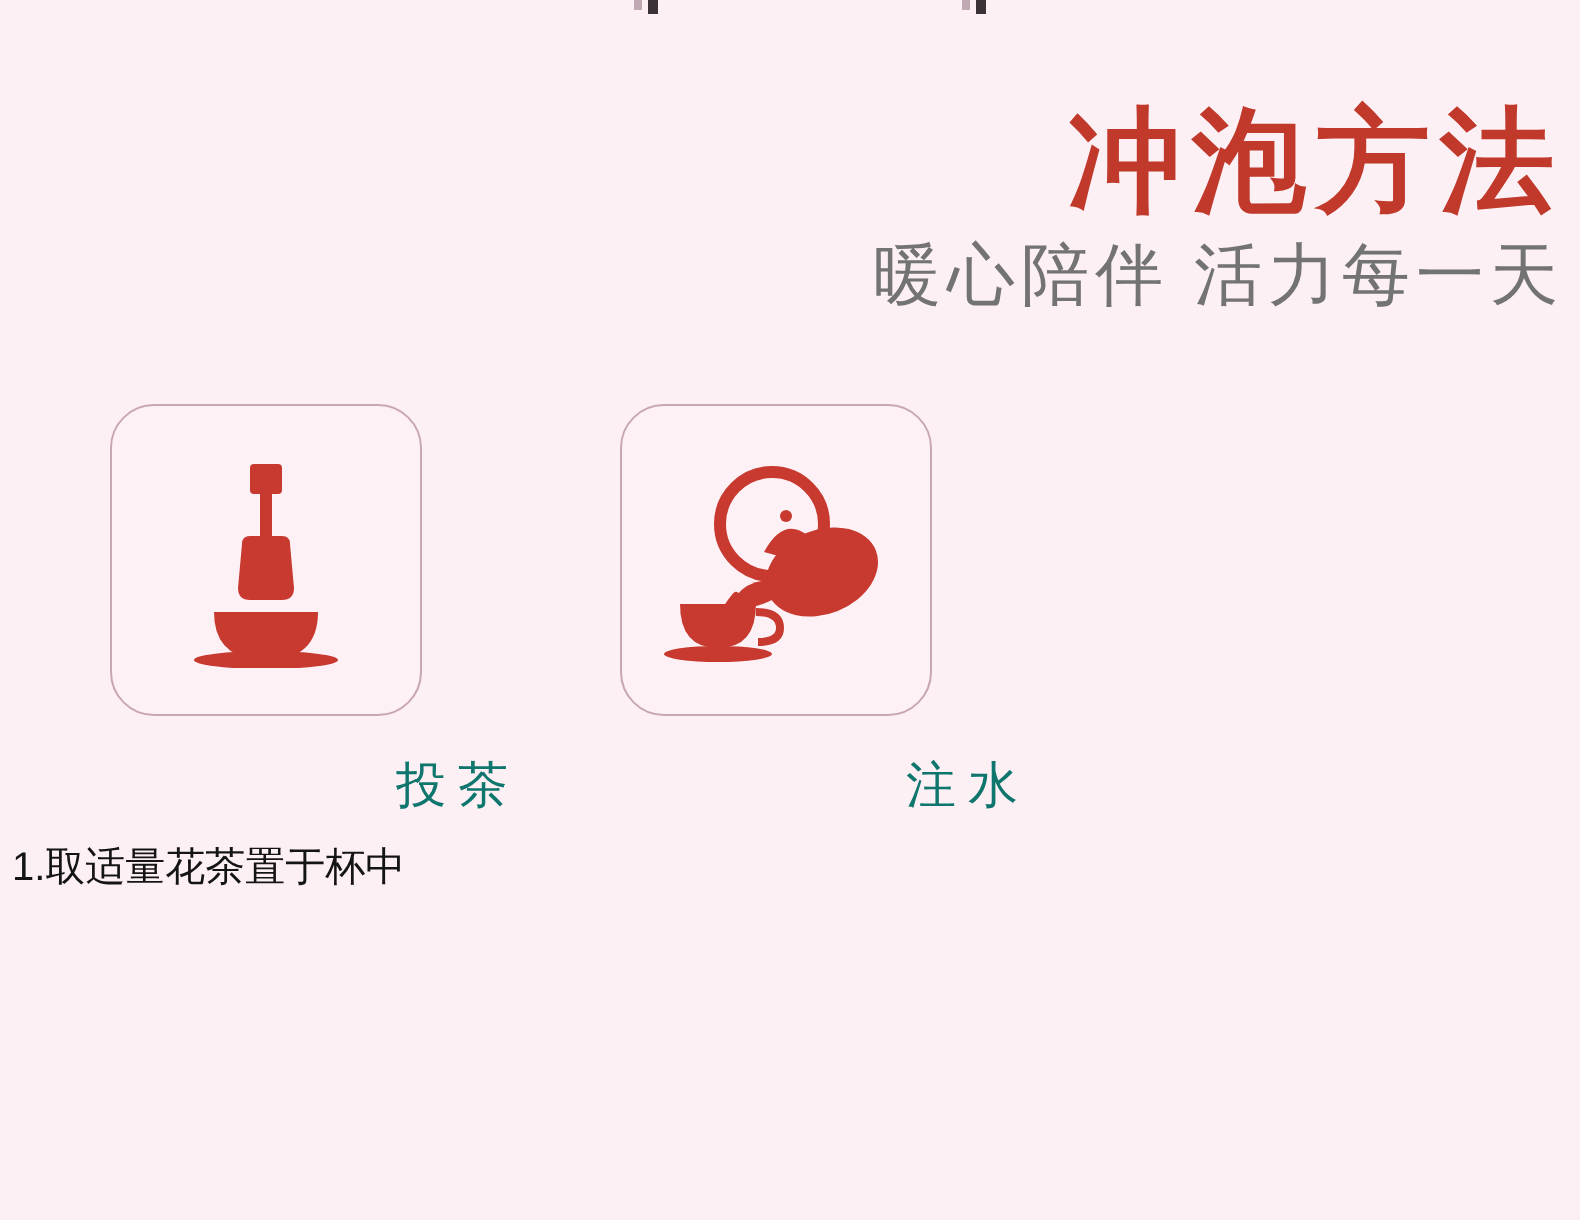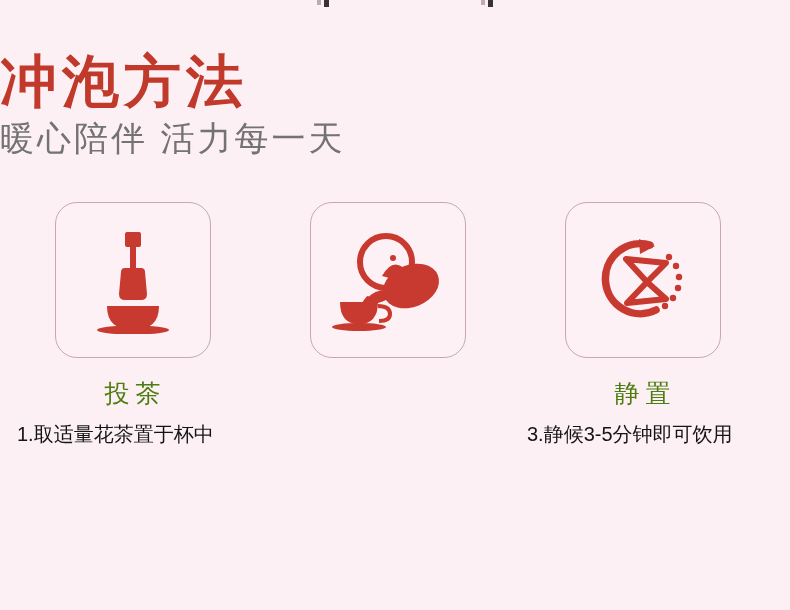--- a/index.html
+++ b/index.html
@@ -36,21 +36,21 @@
     height: 5px;
     background: #bfa9b5;
   }
 
   
   #heading-block {
     position: absolute;
     top: 52px;
     left: 0;
     width: 782px;
-    text-align: left;
+    text-align: right;
   }
   #page-title {
     font-family: "DejaVu Serif", "Liberation Serif", serif;
     font-size: 57px;
     font-weight: bold;
     line-height: 1.0;
     color: #c0392b;
     letter-spacing: 5px;
     margin: 0;
     padding: 0;
@@ -92,39 +92,39 @@
     box-sizing: border-box;
     display: flex;
     align-items: center;
     justify-content: center;
   }
   .icon-card svg {
     display: block;
   }
 
   .step-heading {
-    text-align: center;
+    text-align: right;
     font-family: "Liberation Sans", "DejaVu Sans", sans-serif;
     font-size: 25px;
-    color: #4d7c0f;
+    color: #0f766e;
     letter-spacing: 6px;
     text-indent: 6px;
     margin-top: 22px;
     line-height: 1.1;
   }
   .step-desc {
     font-family: "Liberation Sans", "DejaVu Sans", sans-serif;
     font-size: 20px;
     color: #141414;
     line-height: 1.48;
     margin-top: 12px;
     width: 218px;
     word-break: break-all;
   }
-  .col-1 .step-desc { margin-left: 12px; }
+  .col-1 .step-desc { margin-left: 1px; }
   .col-2 .step-desc { margin-left: 9px; }
   .col-3 .step-desc { margin-left: 12px; }
 </style>
 </head>
 <body>
 
 <div id="top-clipped-row">
   <span class="clip-mark" style="left:324px;"></span>
   <span class="clip-mark faint" style="left:317px;"></span>
   <span class="clip-mark" style="left:488px;"></span>
@@ -177,41 +177,17 @@
           <path d="M38 70 Q33 76 32 80" stroke="#c8392f" stroke-width="4" fill="none" stroke-linecap="round"></path>
 
           <path d="M10 74 L48 74 Q48 96 29 96 Q10 96 10 74 Z" fill="#c8392f"></path>
 
           <path d="M48 78 Q60 78 60 86 Q60 93 49 93" stroke="#c8392f" stroke-width="4" fill="none"></path>
 
           <ellipse cx="29" cy="99" rx="27" ry="4" fill="#c8392f"></ellipse>
         </svg>
       </span>
     </div>
+    <div class="step-heading">注水</div>
   </div>
 
-  <div class="step-col col-3">
-    <div class="icon-card">
-      <span>
-        <svg width="98" height="94" viewBox="0 0 98 94" fill="none">
-
-          <path d="M56 12 A35 35 0 1 0 62 77" stroke="#c8392f" stroke-width="7.5" fill="none" stroke-linecap="round"></path>
-
-          <path d="M45 6 L61 13 L46 21 Z" fill="#c8392f"></path>
-
-          <circle cx="75" cy="24" r="3.2" fill="#c8392f"></circle>
-          <circle cx="82" cy="33" r="3.2" fill="#c8392f"></circle>
-          <circle cx="85" cy="44" r="3.2" fill="#c8392f"></circle>
-          <circle cx="84" cy="55" r="3.2" fill="#c8392f"></circle>
-          <circle cx="79" cy="65" r="3.2" fill="#c8392f"></circle>
-          <circle cx="71" cy="73" r="3.2" fill="#c8392f"></circle>
-
-          <path d="M32 26 L72 30 L53 49 Z" stroke="#c8392f" stroke-width="6" fill="none" stroke-linejoin="round"></path>
-
-          <path d="M53 49 L72 66 L33 70 Z" stroke="#c8392f" stroke-width="6" fill="none" stroke-linejoin="round"></path>
-        </svg>
-      </span>
-    </div>
-    <div class="step-heading">静置</div>
-    <div class="step-desc">3.静候3-5分钟即可饮用</div>
-  </div>
 
 </div>
 
 </body></html>

